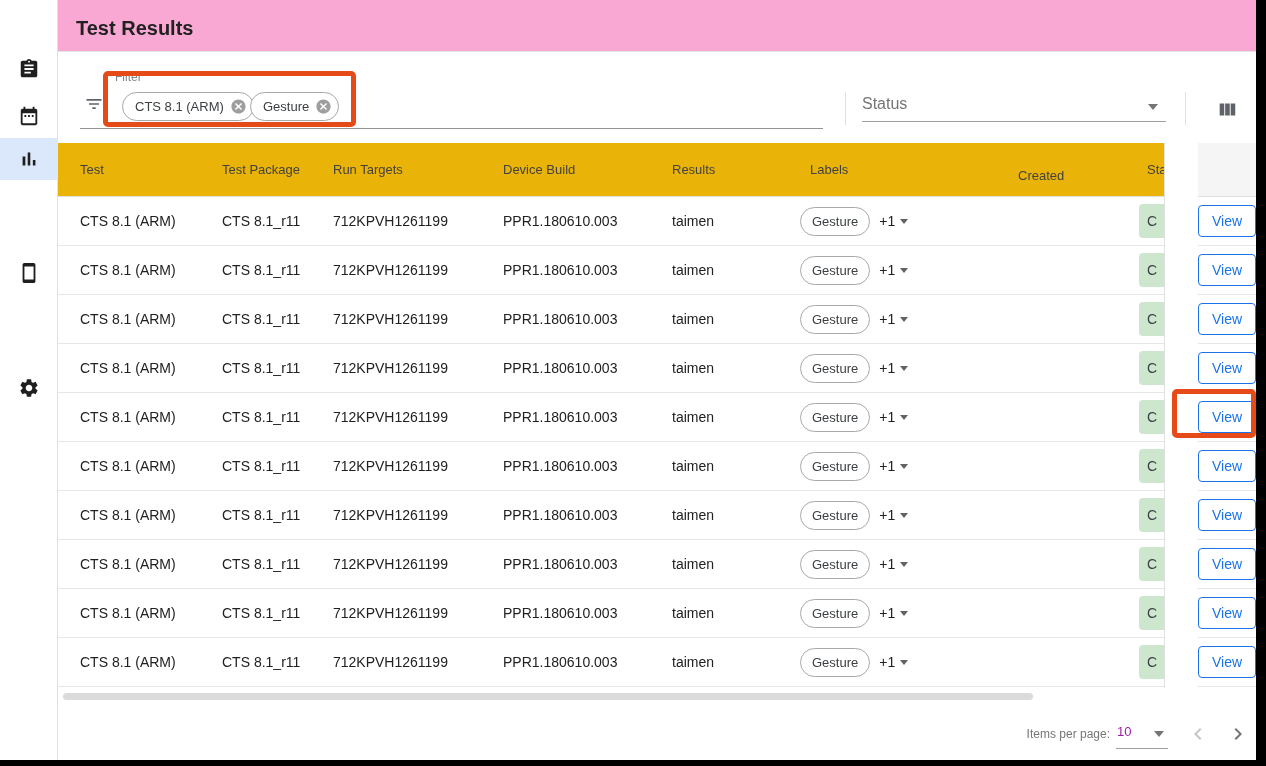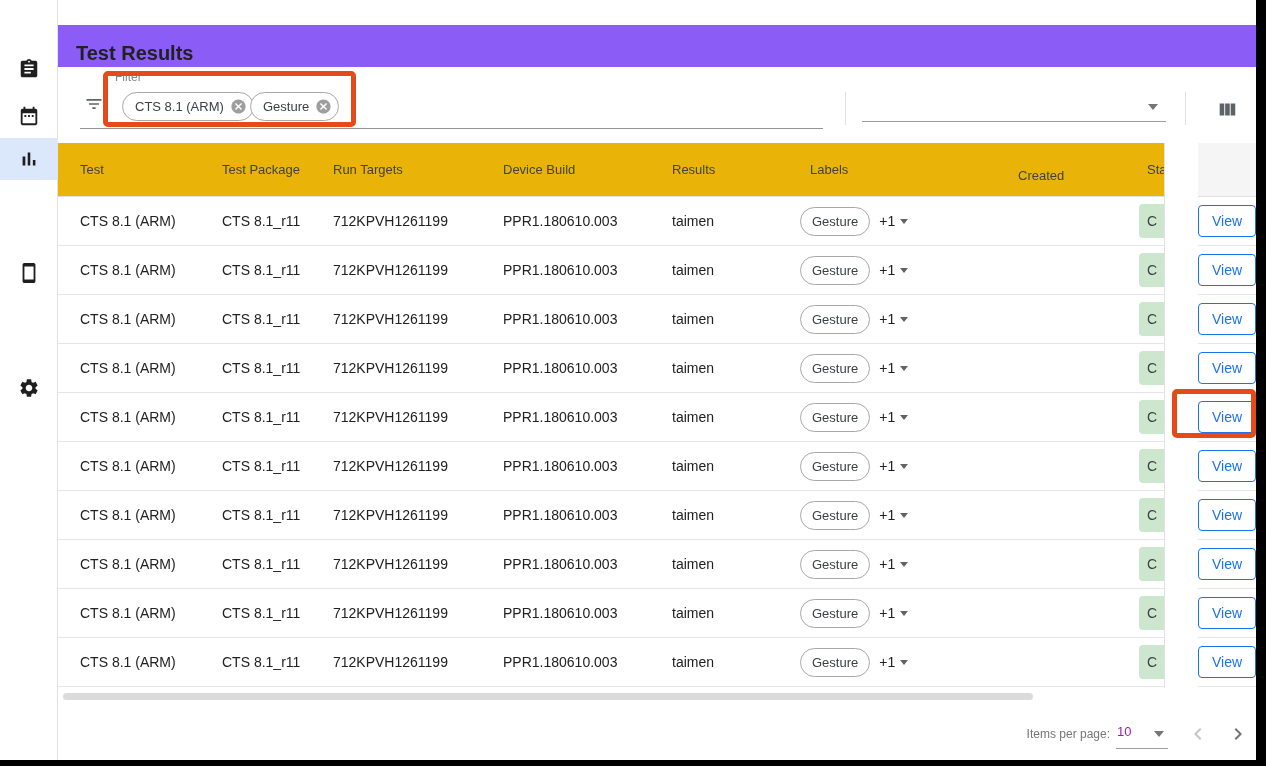--- a/index.html
+++ b/index.html
@@ -13,21 +13,21 @@
   
   .bar-right  { position:absolute; left:1256px; top:0; width:10px; height:766px; background:#000; z-index:40; }
   .bar-bottom { position:absolute; left:0; top:760px; width:1266px; height:6px; background:#000; z-index:40; }
 
   
   .sidebar { position:absolute; left:0; top:0; width:58px; height:760px; background:#fff; border-right:1px solid #e0e0e0; z-index:5; }
   .nav-item { position:absolute; left:0; width:58px; height:42px; display:flex; align-items:center; justify-content:center; color:#1f1f1f; }
   .nav-item.active { background:#dbe8fc; }
 
   
-  .topbar { position:absolute; left:58px; top:0; width:1198px; height:52px; background:#8b5cf6; border-bottom:1px solid #e4e4e4;margin-top:25px; }
+  .topbar { position:absolute; left:58px; top:0; width:1198px; height:52px; background:#f9a8d4; border-bottom:1px solid #e4e4e4; }
   .page-title { position:absolute; left:18px; top:17px; font-size:20px; color:#212121; }
 
   
   .filterbar { position:absolute; left:58px; top:60px; width:1198px; height:83px; background:#fff;margin-top:7px; }
   .filter-label { position:absolute; left:57px; top:3px; font-size:12px; color:#80868b; }
   .filter-icon { position:absolute; left:26px; top:27px; color:#5f6368; }
   .chip { position:absolute; top:25px; height:29px; display:inline-flex; align-items:center;
           border:1px solid #a8a8a8; border-radius:16px; padding:0 6px 0 12px; background:#fff; }
   .chip .chip-label { font-size:13px; color:#3c4043; margin-right:6px; white-space:nowrap; }
   .chip .chip-x { color:#9e9e9e; }
@@ -150,20 +150,23 @@
       <span class="chip-label">Gesture</span>
       <span class="chip-x">
         <svg width="17" height="17" viewBox="0 0 24 24" fill="currentColor">
             <path d="M12 2C6.47 2 2 6.47 2 12s4.47 10 10 10 10-4.47 10-10S17.53 2 12 2zm5 13.59L15.59 17 12 13.41 8.41 17 7 15.59 10.41 12 7 8.41 8.41 7 12 10.59 15.59 7 17 8.41 13.41 12 17 15.59z"></path>
           </svg>
       </span>
     </span>
     <div class="filter-underline"></div>
 
     <div class="status-divider sd1"></div>
+    <div class="status-select">
+      <span class="status-text">Status</span>
+    </div>
     <div class="status-underline"></div>
     <div class="select-arrow status-arrow"></div>
     <div class="status-divider sd2"></div>
     <span class="columns-icon">
       <svg width="22" height="22" viewBox="0 0 24 24" fill="currentColor">
           <path d="M10 18h5V5h-5v13zm-6 0h5V5H4v13zM16 5v13h5V5h-5z"></path>
         </svg>
     </span>
   </section>
 

